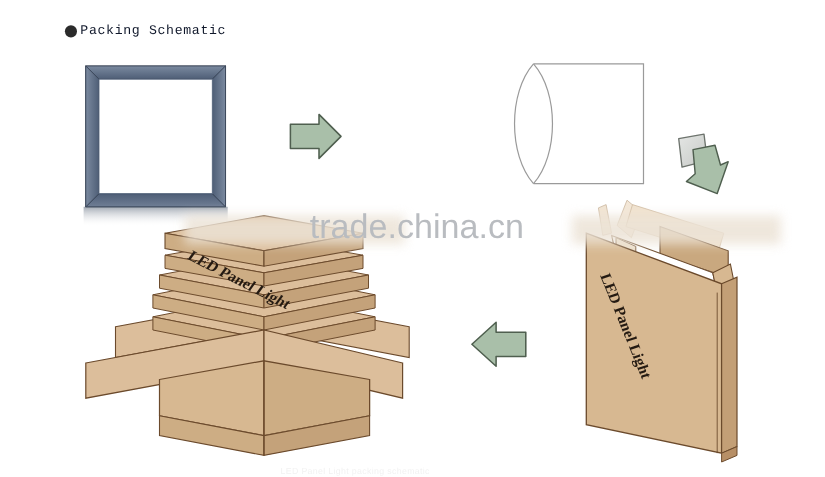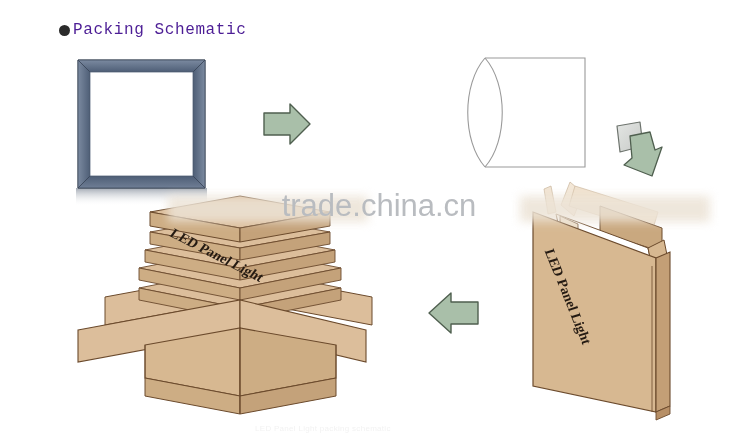--- a/index.html
+++ b/index.html
@@ -3,21 +3,21 @@
 <meta charset="utf-8">
 <style>
   html,body{margin:0;padding:0;background:#ffffff;}
   body{width:750px;height:434px;overflow:hidden;font-family:"Liberation Sans",sans-serif;}
   #stage{position:relative;width:750px;height:434px;background:#fff;}
 
   
   .title-row{position:absolute;left:59px;top:21px;display:flex;align-items:center;gap:3px;}
   .title-bullet{width:11px;height:11px;border-radius:50%;background:#2b2b2b;display:block;}
   .title-text{font-family:"Liberation Mono","DejaVu Sans Mono",monospace;
-    font-size:16px;color:#4c1d95;letter-spacing:0.6px;white-space:nowrap;text-align:right;}
+    font-size:12px;color:#0f172a;letter-spacing:0.6px;white-space:nowrap;text-align:right;}
 
   
   .watermark{position:absolute;left:4px;top:188px;width:750px;text-align:center;
     font-family:"Liberation Sans",sans-serif;font-size:31px;color:#b9bcc0;
     letter-spacing:0px;pointer-events:none;}
   .wm-smear{position:absolute;top:196px;height:26px;background:#ece3d6;
     filter:blur(5px);opacity:.85;pointer-events:none;}
 
   
   .svglayer{position:absolute;left:0;top:0;width:750px;height:434px;overflow:visible;}

